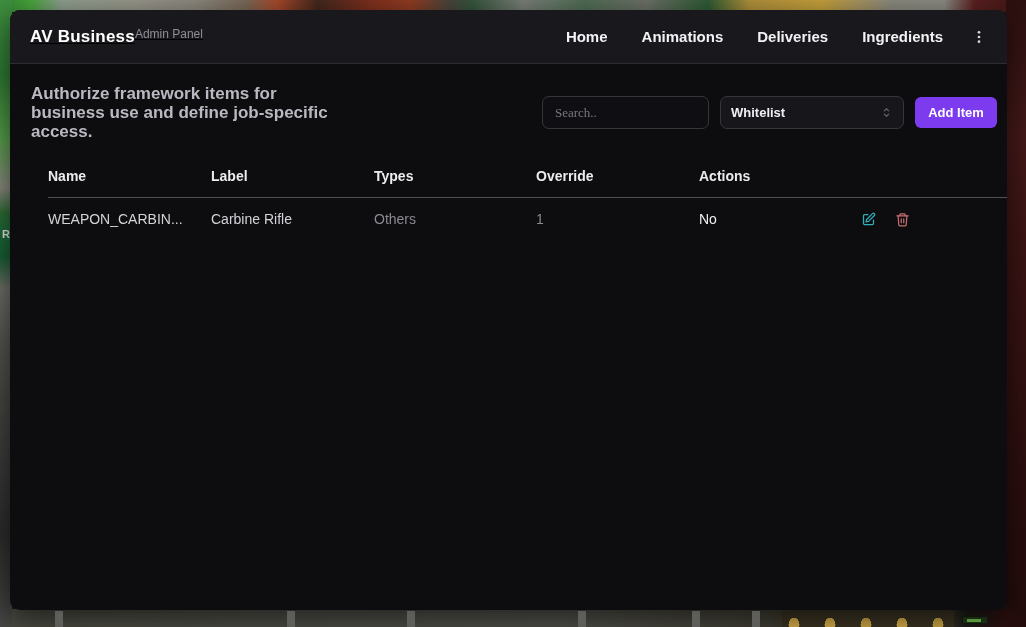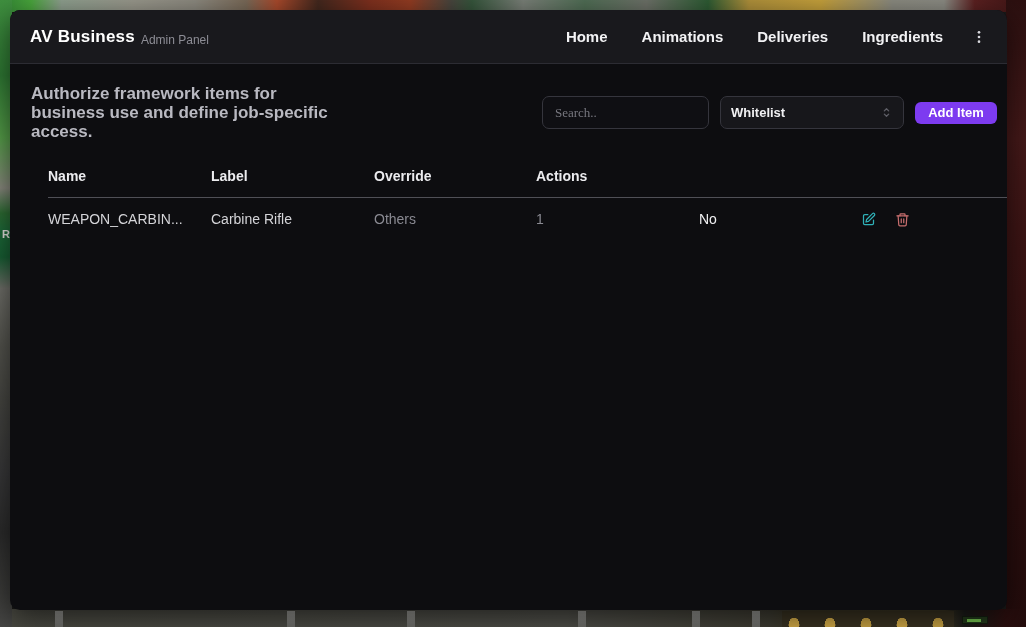--- a/index.html
+++ b/index.html
@@ -68,21 +68,21 @@
   .panel {
     position:absolute; left:10px; top:10px; width:997px; height:600px;
     background:#0d0d10; border-radius:10px; overflow:hidden;
     box-shadow:0 8px 30px rgba(0,0,0,.6);
   }
 
   .topbar {
     height:54px; background:#19191d; border-bottom:1px solid #2c2c33;
     display:flex; align-items:center; padding:0 20px;
   }
-  .brand { display:flex; align-items:flex-end; gap:6px; }
+  .brand { display:flex; align-items:flex-start; gap:0;text-decoration:underline; }
   .brand-title { color:#fff; font-size:17px; font-weight:bold; letter-spacing:.2px; }
   .brand-sub { color:#8d8d95; font-size:12px; }
   .nav { margin-left:auto; display:flex; align-items:center; gap:34px; }
   .nav-item { color:#f2f2f4; font-size:15px; font-weight:bold; cursor:pointer; }
   .nav-more { color:#d9d9de; display:flex; align-items:center; margin-left:-6px; cursor:pointer; }
 
   .content { padding:20px 10px 0 21px; }
   .toolbar { display:flex; align-items:center; }
   .desc {
     color:#b9b9c1; font-size:17px; line-height:19px; max-width:312px; font-weight:bold;
@@ -94,21 +94,21 @@
     font-family:Liberation Serif, serif;
   }
   .search::placeholder { color:#77777f; }
   .select {
     width:184px; height:33px; background:#17171b; border:1px solid #35353d;
     border-radius:7px; display:flex; align-items:center; padding:0 10px; cursor:pointer;
   }
   .select-value { color:#f0f0f2; font-size:13px; font-weight:bold; }
   .select-caret { margin-left:auto; color:#5e5e66; display:flex; }
   .add-btn {
-    width:82px; height:22px; border:none; border-radius:6px; cursor:pointer;
+    width:82px; height:31px; border:none; border-radius:6px; cursor:pointer;
     color:#fff; font-size:13px; font-weight:bold;
     font-family:"Liberation Sans", sans-serif;
   }
 
   .table { margin-top:27px; width:966px; margin-left:17px; }
   .trow { display:grid; grid-template-columns:163px 163px 162px 163px 162px 1fr; align-items:center; }
   .thead .cell { color:#ececef; font-size:14px; font-weight:bold; padding-bottom:13px; }
   .divider { height:1px; background:#4f4f56; }
   .tbody .trow { padding:13px 0; }
   .cell { font-size:14px; }
@@ -179,20 +179,21 @@
           </span>
         </div>
         <button class="add-btn" id="add-btn" style="background: rgb(125, 59, 240);">Add Item</button>
       </div>
     </div>
 
     <div class="table">
       <div class="trow thead">
         <span class="cell">Name</span>
         <span class="cell">Label</span>
+        <span class="cell">Types</span>
         <span class="cell">Override</span>
         <span class="cell">Actions</span>
       </div>
       <div class="divider"></div>
       <div class="tbody">
         <div class="trow">
           <span class="cell c-name">WEAPON_CARBIN...</span>
           <span class="cell c-label">Carbine Rifle</span>
           <span class="cell c-dim">Others</span>
           <span class="cell c-dim">1</span>

